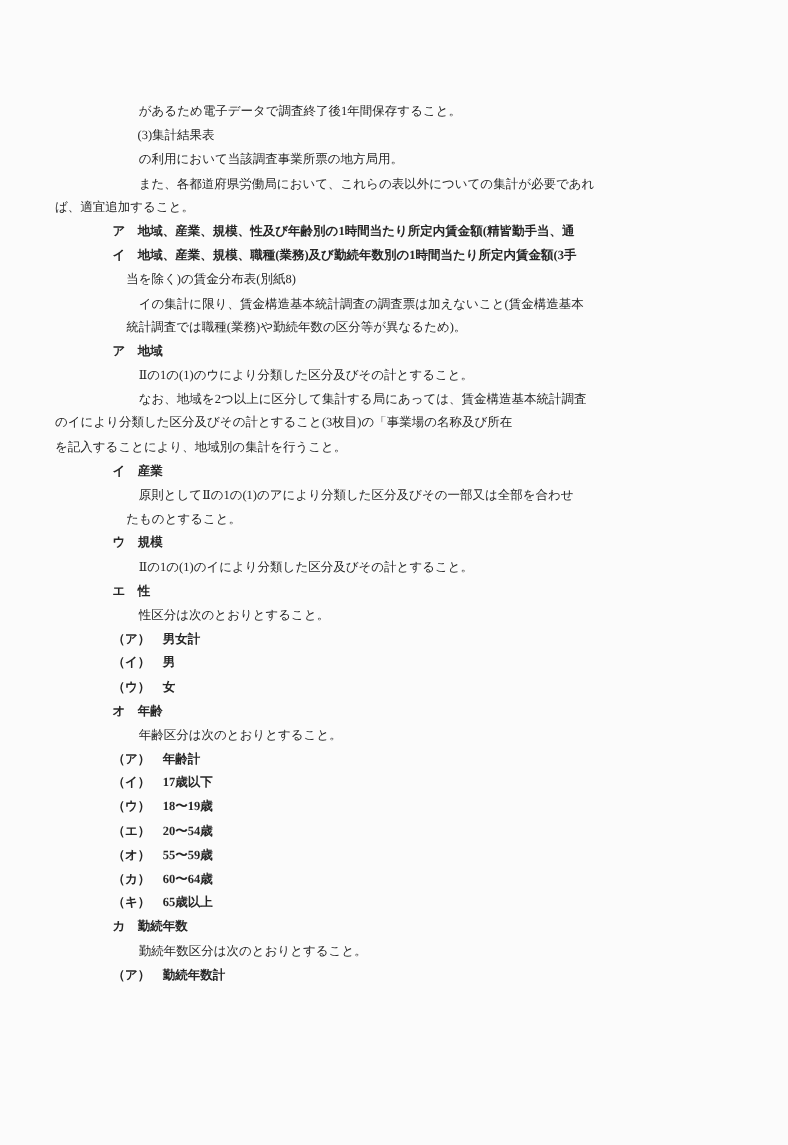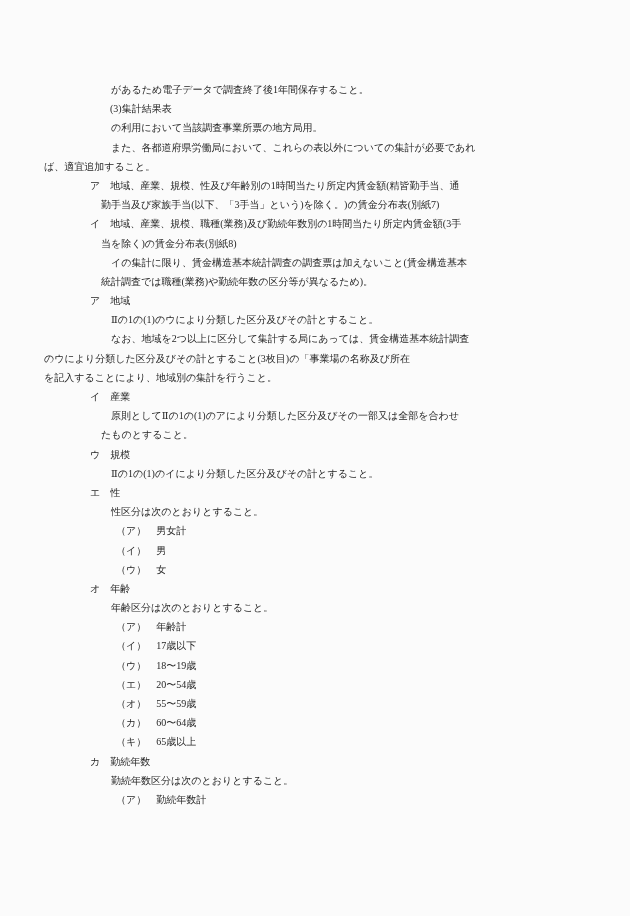--- a/index.html
+++ b/index.html
@@ -18,46 +18,45 @@
     padding-top: 80px;
     font-size: 10px;
     line-height: 19.2px;
   }
   .line {
     white-space: pre;
     height: 19.2px;
   }
   
   .lv-num   { padding-left: 72px; margin-left: 38px;  }  
-  .lv-kata  { padding-left: 90px;  }  
+  .lv-kata  { padding-left: 90px; font-weight: bold;  }  
   .lv-wrap1 { padding-left: 44px;  }  
   .lv-wrap2 { padding-left: 101px; }  
   .lv-para  { padding-left: 111px; }  
-  .lv-paren { padding-left: 116px; }  
+  .lv-paren { padding-left: 90px; font-weight: bold; }  
 </style>
 </head>
 <body>
 
 <div class="doc">
   <div id="document-body">
       <div class="line lv-para">があるため電子データで調査終了後1年間保存すること。</div>
       <div class="line lv-num">(3)集計結果表</div>
       <div class="line lv-para">の利用において当該調査事業所票の地方局用。</div>
       <div class="line lv-para">また、各都道府県労働局において、これらの表以外についての集計が必要であれ</div>
       <div class="line lv-wrap1">ば、適宜追加すること。</div>
       <div class="line lv-kata">ア　地域、産業、規模、性及び年齢別の1時間当たり所定内賃金額(精皆勤手当、通</div>
-      <div class="line lv-wrap2">勤手当及び家族手当(以下、「3手当」という)を除く。)の賃金分布表(別紙7)</div>
       <div class="line lv-kata">イ　地域、産業、規模、職種(業務)及び勤続年数別の1時間当たり所定内賃金額(3手</div>
       <div class="line lv-wrap2">当を除く)の賃金分布表(別紙8)</div>
       <div class="line lv-para">イの集計に限り、賃金構造基本統計調査の調査票は加えないこと(賃金構造基本</div>
       <div class="line lv-wrap2">統計調査では職種(業務)や勤続年数の区分等が異なるため)。</div>
       <div class="line lv-kata">ア　地域</div>
       <div class="line lv-para">Ⅱの1の(1)のウにより分類した区分及びその計とすること。</div>
       <div class="line lv-para">なお、地域を2つ以上に区分して集計する局にあっては、賃金構造基本統計調査</div>
-      <div class="line lv-wrap1">のウにより分類した区分及びその計とすること(3枚目)の「事業場の名称及び所在</div>
+      <div class="line lv-wrap1">のイにより分類した区分及びその計とすること(3枚目)の「事業場の名称及び所在</div>
       <div class="line lv-wrap1">を記入することにより、地域別の集計を行うこと。</div>
       <div class="line lv-kata">イ　産業</div>
       <div class="line lv-para">原則としてⅡの1の(1)のアにより分類した区分及びその一部又は全部を合わせ</div>
       <div class="line lv-wrap2">たものとすること。</div>
       <div class="line lv-kata">ウ　規模</div>
       <div class="line lv-para">Ⅱの1の(1)のイにより分類した区分及びその計とすること。</div>
       <div class="line lv-kata">エ　性</div>
       <div class="line lv-para">性区分は次のとおりとすること。</div>
       <div class="line lv-paren">（ア）　男女計</div>
       <div class="line lv-paren">（イ）　男</div>

